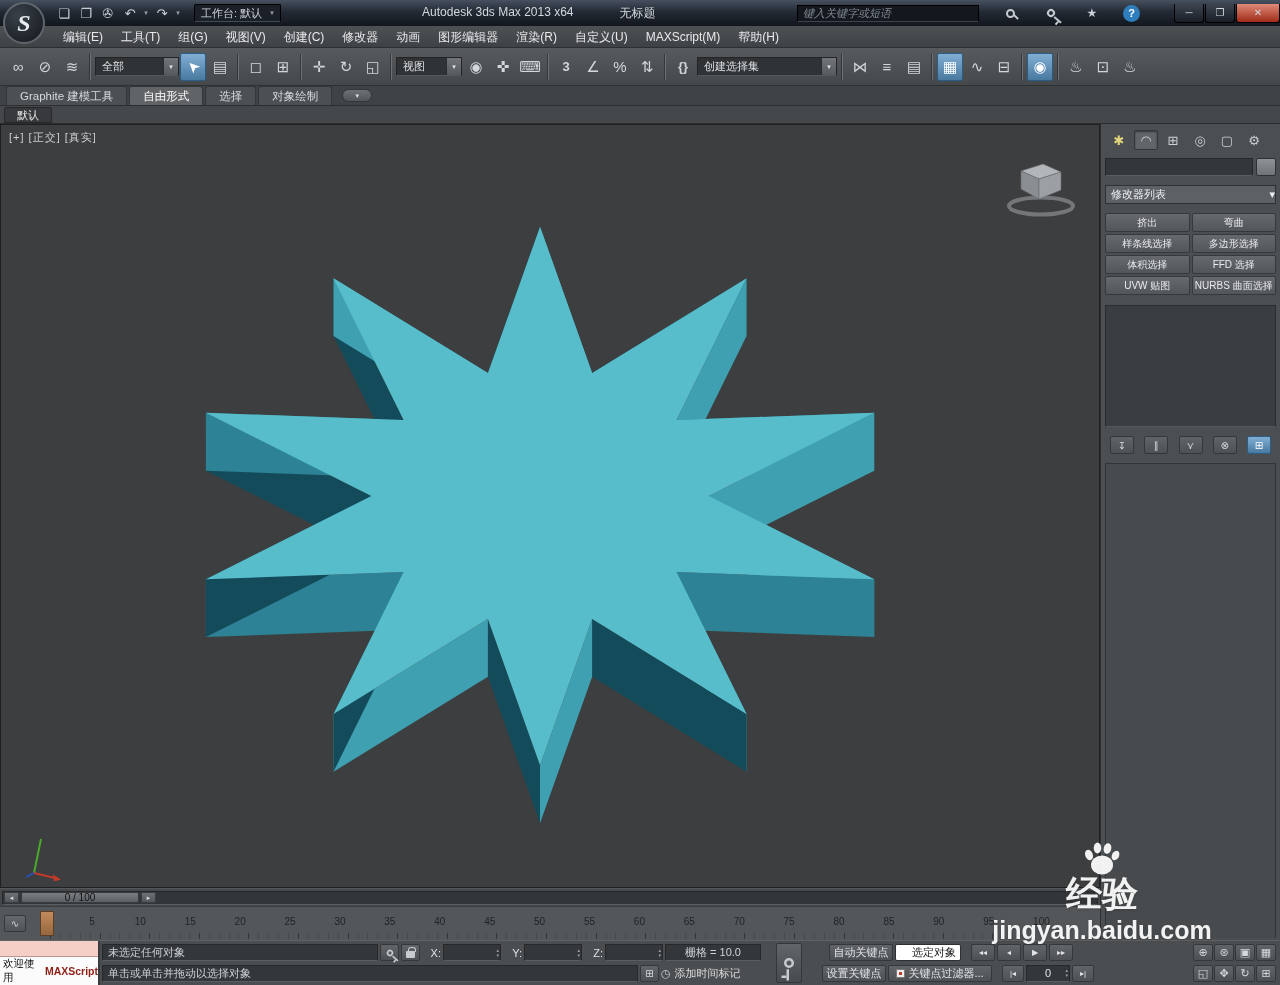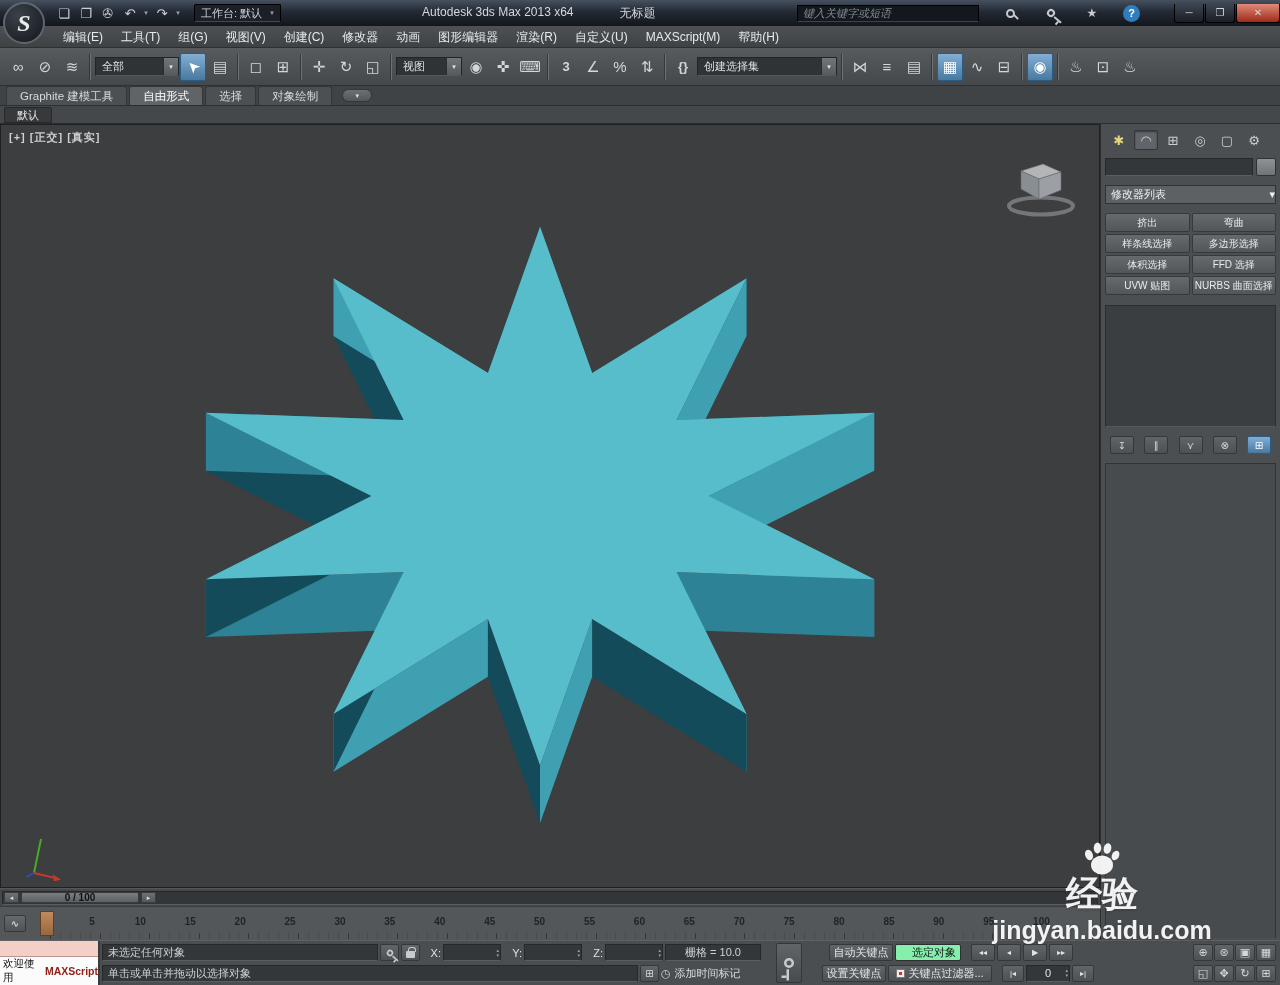--- a/index.html
+++ b/index.html
@@ -50,21 +50,21 @@
   
   .ribbonbar { height:20px; background:#404346; border-bottom:1px solid #2c2f31; display:flex; align-items:flex-end; padding-left:6px; gap:2px; }
   .rtab { height:19px; line-height:18px; padding:0 13px; font-size:11.5px; color:#d7dadd; background:#4c5053; border:1px solid #34373a; border-bottom:none; border-radius:3px 3px 0 0; white-space:nowrap; }
   .rtab.active { background:#606467; color:#fff; }
   .rcollapse { width:30px; height:13px; border-radius:7px; background:linear-gradient(#6d7174,#515558); border:1px solid #333639; margin:0 0 3px 8px; display:flex; align-items:center; justify-content:center; font-size:7px; color:#dde0e2; }
   .subtabbar { height:18px; background:#45484b; border-bottom:1px solid #2a2d2f; display:flex; align-items:center; padding-left:4px; }
   .subtab { height:16px; line-height:15px; padding:0 12px; background:#37393c; color:#e5e7e9; font-size:11px; border:1px solid #26282a; border-radius:2px 2px 0 0; }
 
   
   .main { flex:1; display:flex; min-height:0; }
-  .viewport-col { width:1100px; display:flex; flex-direction:column;font-weight:bold; }
+  .viewport-col { width:1100px; display:flex; flex-direction:column; }
   .viewport { height:764px; background:#3d3e3f; position:relative; border:1px solid #1f2021; overflow:hidden; }
   .vp-label { position:absolute; left:8px; top:5px; font-size:11px; color:#ccd0d3; z-index:5; letter-spacing:1px; }
   .star-svg { position:absolute; inset:0; width:100%; height:100%; }
   .viewcube { position:absolute; right:20px; top:30px; width:76px; height:62px; opacity:.85; z-index:4; }
   .axis { position:absolute; left:10px; bottom:6px; width:56px; height:48px; z-index:4; }
 
   
   .timeslider { height:18px; background:#46494c; display:flex; align-items:center; padding:0 2px; border-top:1px solid #54585b; }
   .ts-track { flex:1; height:14px; background:#333639; border:1px solid #26282a; border-bottom-color:#595d60; display:flex; align-items:center; padding:0 1px; gap:2px; }
   .ts-arrow { width:15px; height:11px; background:linear-gradient(#6d7174,#53575a); border:1px solid #3a3d3f; color:#d8dbde; font-size:7px; display:flex; align-items:center; justify-content:center; }
@@ -109,21 +109,21 @@
   .sb-row { flex:1; display:flex; align-items:center; gap:2px; }
   .fld { background:#34373a; border:1px solid #26282a; border-bottom-color:#5a5e61; height:17px; display:flex; align-items:center; padding:0 5px; font-size:11px; color:#ced2d5; }
   .fld.status { width:276px; }
   .fld.prompt { width:536px; }
   .fld.coord { width:58px; position:relative; }
   .fld.grid { width:96px; justify-content:center; }
   .fld.frame { width:44px; position:relative; justify-content:center; color:#e2e5e7; }
   .axis-label { font-size:11px; color:#dfe2e4; margin-left:5px; width:14px; text-align:right; }
   .sbtn { min-width:19px; height:17px; background:linear-gradient(#616568,#4d5154); border:1px solid #35383a; border-radius:2px; display:flex; align-items:center; justify-content:center; color:#d6d9db; font-size:10px; }
   .btn { height:17px; background:linear-gradient(#616568,#4d5154); border:1px solid #35383a; border-radius:2px; color:#e3e5e7; font-size:11px; padding:0 4px; display:flex; align-items:center; justify-content:center; white-space:nowrap; overflow:hidden; }
-  .btn.pressed { background:#86efac; color:#131517; border-color:#2d2f31;padding-left:16px; }
+  .btn.pressed { background:#ffffff; color:#131517; border-color:#2d2f31;padding-left:16px; }
   .btn.w64 { width:64px; } .btn.kf { width:104px; }
   .pb { display:flex; gap:2px; margin-left:8px; }
   .pbtn { width:24px; padding:0; font-size:8px; }
   .pbtn.key { width:22px; }
   .nav { display:flex; gap:1px; margin-left:auto; margin-right:2px; }
   .nbtn { width:20px; height:17px; background:linear-gradient(#616568,#4d5154); border:1px solid #35383a; border-radius:2px; display:flex; align-items:center; justify-content:center; color:#d6d9db; font-size:11px; }
   .timetag { display:flex; align-items:center; gap:4px; font-size:11px; color:#dadcde; width:108px; }
   .tt-ico { font-size:11px; color:#c9cccf; }
   .spacer { width:64px; } .spacer2 { width:49px; }
   .bigkey { position:absolute; left:776px; top:2px; width:26px; height:40px; background:linear-gradient(#616568,#474b4e); border:1px solid #33363a; border-radius:2px; display:flex; align-items:center; justify-content:center; z-index:3; }

